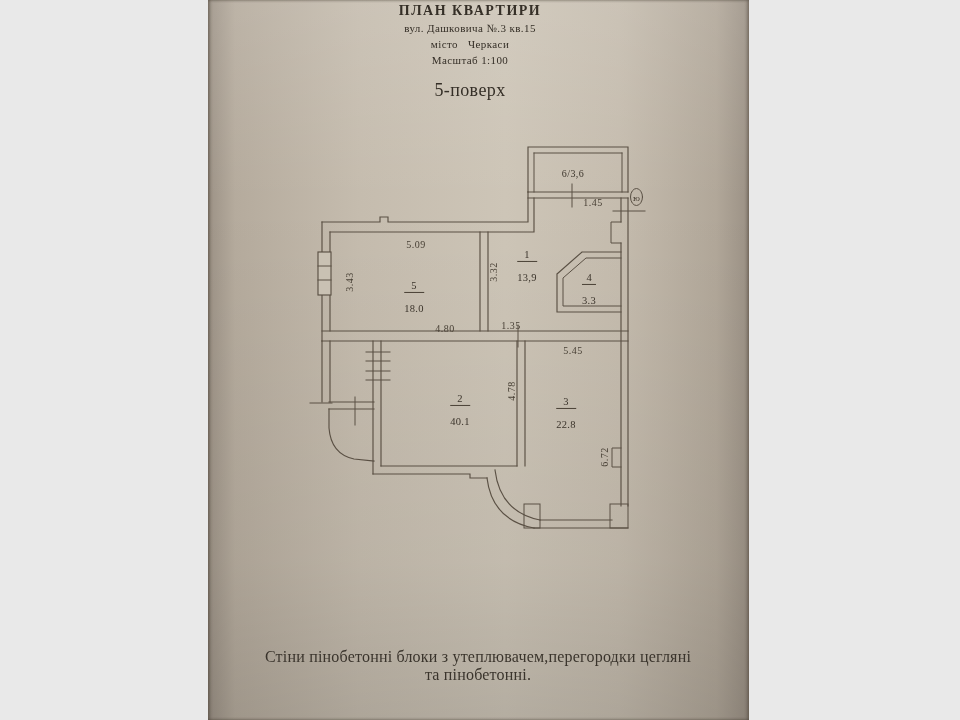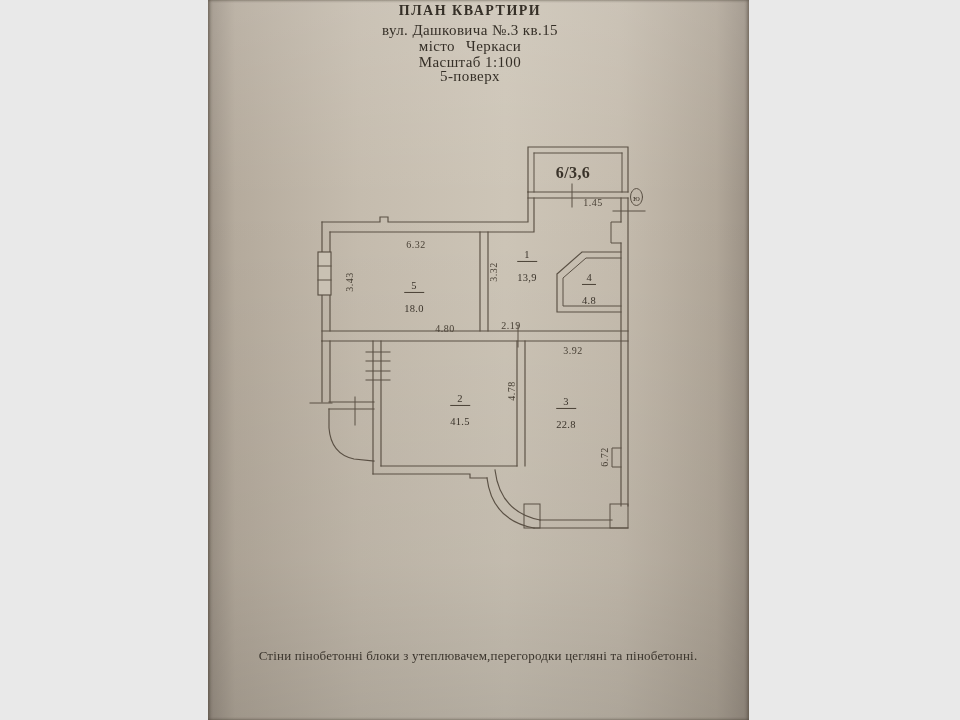--- a/index.html
+++ b/index.html
@@ -13,59 +13,59 @@
     background:
       linear-gradient(to bottom, rgba(255,255,255,0.10), rgba(0,0,0,0) 28%, rgba(0,0,0,0.05) 78%, rgba(0,0,0,0.12)),
       linear-gradient(to right, #9c9286, #b5ab9d 5%, #c5bcae 28%, #cdc5b7 55%, #c5bcae 76%, #b1a799 94%, #9b9185);
     box-shadow:inset 2px 0 3px rgba(60,50,40,.45), inset -2px 0 3px rgba(60,50,40,.4);
   }
   .tline{
     position:absolute;left:300px;width:340px;text-align:center;
     color:#352f27;
   }
   .t-main{top:3px;font-size:14px;font-weight:bold;letter-spacing:1.5px;}
-  .t-sub{font-size:15px;letter-spacing:.4px;}
+  .t-sub{font-size:11px;letter-spacing:.4px;}
   .t-city{word-spacing:7px;text-align:center;}
   .footer-note{
     position:absolute;left:258px;top:648px;width:440px;text-align:center;
-    font-size:13px;color:#3a342c;letter-spacing:.2px;
+    font-size:16px;color:#3a342c;letter-spacing:.2px;
   }
   .room-label{
     position:absolute;transform:translate(-50%,-50%);text-align:center;
     font-size:10.5px;color:#3a332a;line-height:1.1;
   }
   .room-label .num{display:block;padding:0 4px;border-bottom:1px solid #4a4136;}
   .room-label .area{display:block;padding-top:10px;letter-spacing:.3px;}
   .dim{
     position:absolute;font-size:10px;color:#473f34;letter-spacing:.5px;
     transform:translate(-50%,-50%);white-space:nowrap;
   }
   .dim.rot{transform:translate(-50%,-50%) rotate(-90deg);}
   .balc-label{
-    position:absolute;font-size:16px;color:#3a332a;letter-spacing:.4px;
-    transform:translate(-50%,-50%);white-space:nowrap;font-weight:bold;
+    position:absolute;font-size:10px;color:#3a332a;letter-spacing:.4px;
+    transform:translate(-50%,-50%);white-space:nowrap;
   }
   svg.plan{position:absolute;left:0;top:0;}
   svg.plan path, svg.plan rect, svg.plan ellipse, svg.plan line{
     fill:none;stroke:#5a5044;stroke-width:1.15;stroke-linecap:square;
   }
   svg.plan .thin{stroke-width:1;}
   svg.plan .paperfill{fill:#c9c1b3;}
   svg.plan text{fill:#4a4136;stroke:none;font-family:"DejaVu Serif",serif;}
 </style>
 </head>
 <body>
 
 <div class="paper"></div>
 
 <div class="tline t-main" style="top:3px">ПЛАН КВАРТИРИ</div>
 <div class="tline t-sub" style="top:22px">вул. Дашковича №.3 кв.15</div>
 <div class="tline t-sub t-city" style="top:38px">місто Черкаси</div>
 <div class="tline t-sub" style="top:54px">Масштаб 1:100</div>
-<div class="tline t-sub" style="top:68px;font-size:15px">5-поверх</div>
+<div class="tline t-sub" style="top:80px;font-size:18px">5-поверх</div>
 
 <svg class="plan" width="960" height="720" viewBox="0 0 960 720">
 
   <g>
     <path d="M528,147 H628 M528,147 V192 M628,147 V192"></path>
     <path class="thin" d="M534,153 H622 M534,153 V192 M622,153 V192"></path>
     <path d="M528,192 H628 M528,198 H628"></path>
     <path class="thin" d="M572,184 V207"></path>
   </g>
 
@@ -133,38 +133,38 @@
 </svg>
 
 <div class="balc-label" style="left:573px;top:173px">6/3,6</div>
 
 <div class="room-label" style="left:527px;top:266px">
   <span class="num">1</span>
   <span class="area">13,9</span>
 </div>
 <div class="room-label" style="left:460px;top:410px">
   <span class="num">2</span>
-  <span class="area">41.5</span>
+  <span class="area">40.1</span>
 </div>
 <div class="room-label" style="left:566px;top:413px">
   <span class="num">3</span>
   <span class="area">22.8</span>
 </div>
 <div class="room-label" style="left:589px;top:289px">
   <span class="num">4</span>
-  <span class="area">4.8</span>
+  <span class="area">3.3</span>
 </div>
 <div class="room-label" style="left:414px;top:297px">
   <span class="num">5</span>
   <span class="area">18.0</span>
 </div>
 
 <div class="dim" style="left:593px;top:202px">1.45</div>
-<div class="dim" style="left:416px;top:244px">6.32</div>
+<div class="dim" style="left:416px;top:244px">5.09</div>
 <div class="dim rot" style="left:349px;top:282px">3.43</div>
 <div class="dim rot" style="left:493px;top:272px">3.32</div>
-<div class="dim" style="left:511px;top:325px">2.19</div>
+<div class="dim" style="left:511px;top:325px">1.35</div>
 <div class="dim" style="left:445px;top:328px">4.80</div>
 <div class="dim rot" style="left:511px;top:391px">4.78</div>
-<div class="dim" style="left:573px;top:350px">3.92</div>
+<div class="dim" style="left:573px;top:350px">5.45</div>
 <div class="dim rot" style="left:604px;top:457px">6.72</div>
 
 <div class="footer-note">Стіни пінобетонні блоки з утеплювачем,перегородки цегляні та пінобетонні.</div>
 
 </body></html>

